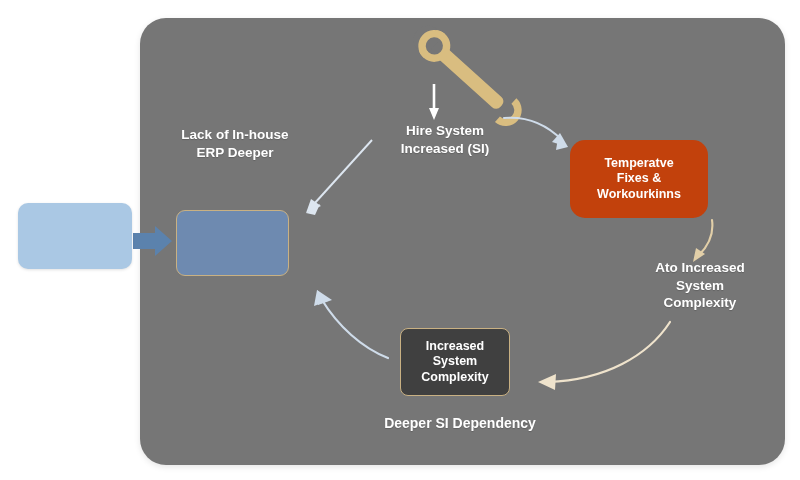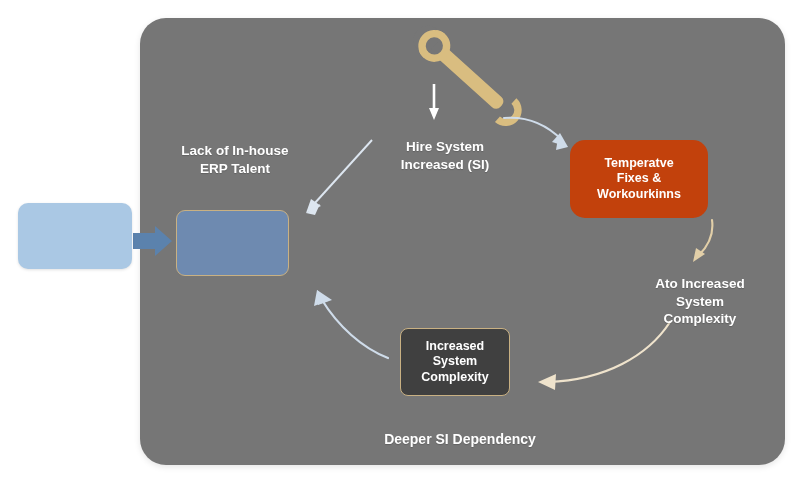--- a/index.html
+++ b/index.html
@@ -99,21 +99,20 @@
   }
 
   
   .label {
     position: absolute;
     color: #ffffff;
     font-weight: bold;
     text-align: center;
     line-height: 1.3;
     text-shadow: 0 1px 1px rgba(0,0,0,0.18);
-    margin-top: 16px;
   }
 
   .label-lack {
     left: 150px;
     top: 126px;
     width: 170px;
     font-size: 13.5px;
   }
 
   .label-hire {
@@ -247,21 +246,21 @@
   <div class="node node-complexity">
     <span>
       <span>Increased</span><br>
       <span>System</span><br>
       <span>Complexity</span>
     </span>
   </div>
 
   <div class="label label-lack">
     <span>Lack of In-house</span><br>
-    <span>ERP Talent</span>
+    <span>ERP Deeper</span>
   </div>
 
   <div class="label label-hire">
     <span>Hire System</span><br>
     <span>Increased (SI)</span>
   </div>
 
   <div class="label label-ato">
     <span>Ato Increased</span><br>
     <span>System</span><br>

